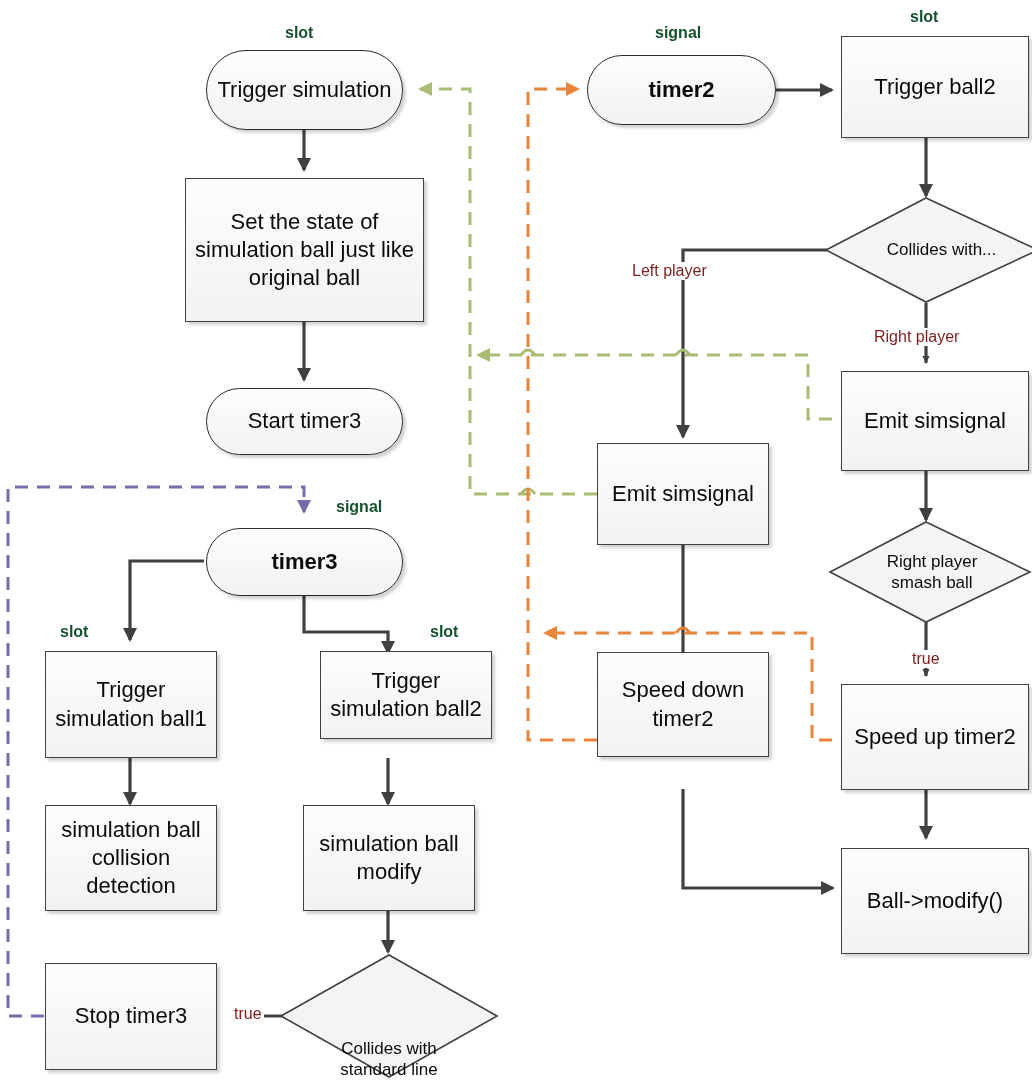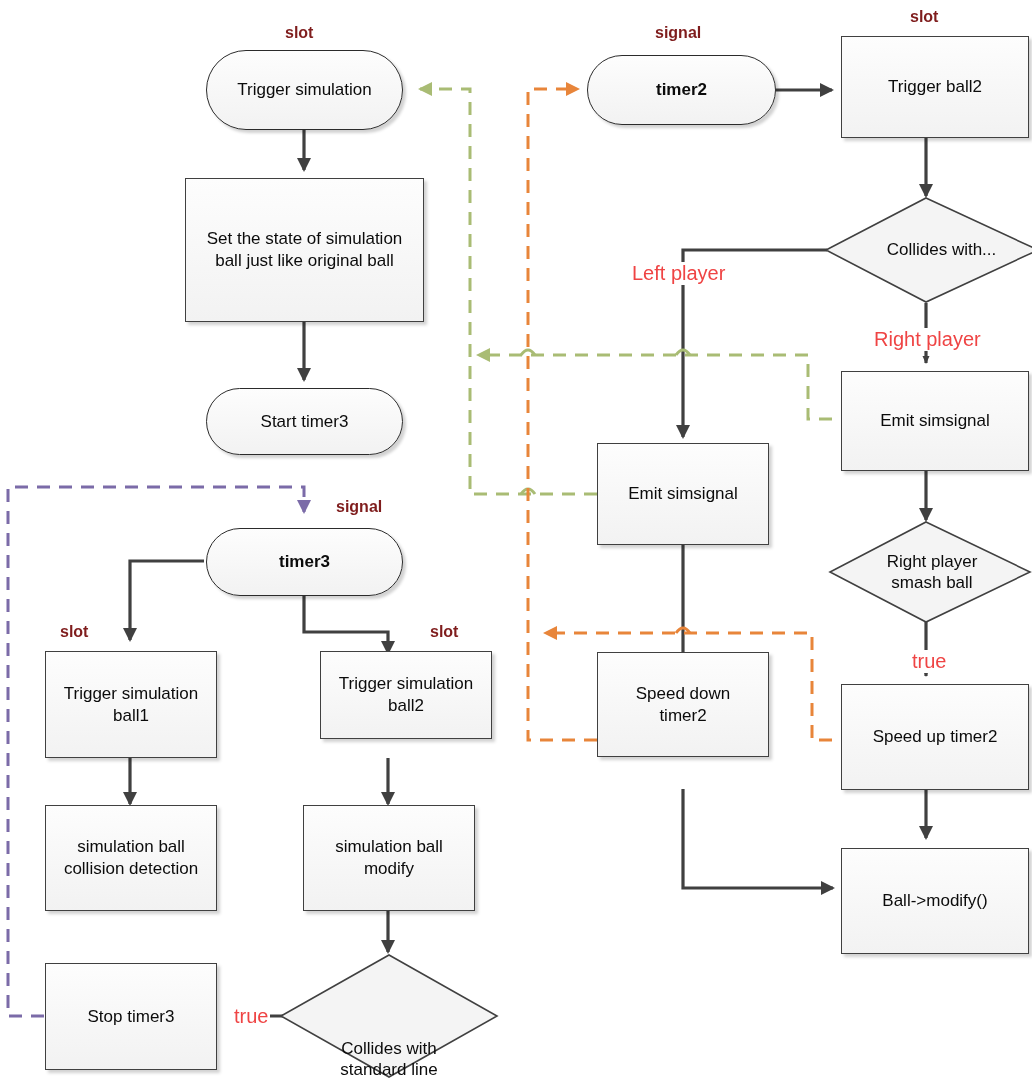--- a/index.html
+++ b/index.html
@@ -26,21 +26,21 @@
     pointer-events: none;
   }
   .node {
     position: absolute;
     box-sizing: border-box;
     display: flex;
     align-items: center;
     justify-content: center;
     text-align: center;
     color: #0b0b0b;
-    font-size: 17px;
+    font-size: 22px;
     line-height: 1.28;
     background: linear-gradient(180deg, #fdfdfd 0%, #f2f2f2 100%);
     border: 1px solid #404040;
     box-shadow: 3px 3px 3px rgba(0,0,0,0.18);
     padding: 2px 6px;
   }
   .node.rounded {
     border-radius: 999px;
     border-color: #2b2b2b;
   }
@@ -67,29 +67,29 @@
     position: relative;
     z-index: 2;
     text-align: center;
     font-size: 17px;
     line-height: 1.25;
     color: #0b0b0b;
     white-space: nowrap;
   }
   .tag {
     position: absolute;
-    color: #7f1d1d;
+    color: #14532d;
     font-size: 16px;
     font-weight: bold;
     white-space: nowrap;
   }
   .edgelabel {
     position: absolute;
-    color: #ef4444;
-    font-size: 20px;
+    color: #7f1d1d;
+    font-size: 16px;
     white-space: nowrap;
     background: #ffffff;
     padding: 0 2px;
   }
 </style>
 </head>
 <body>
 
 <div id="canvas">
 

